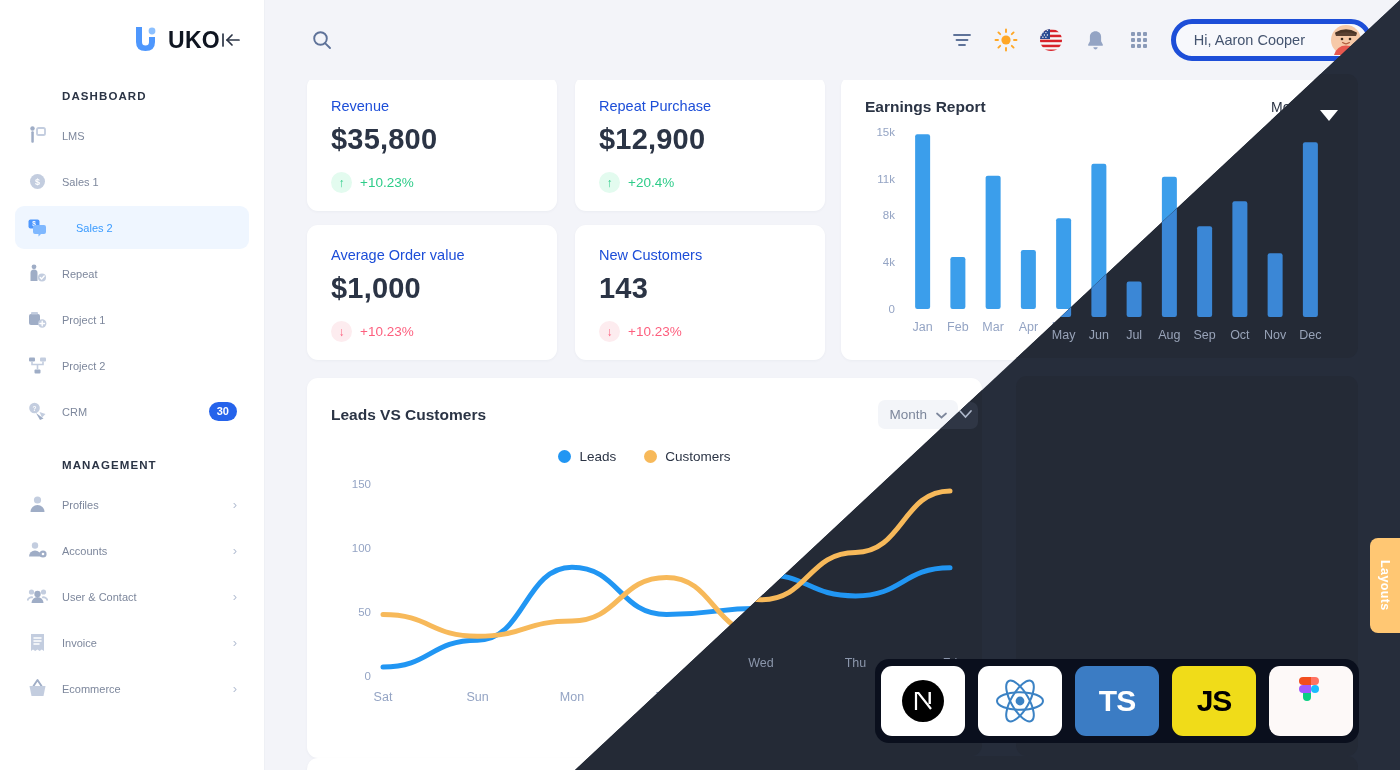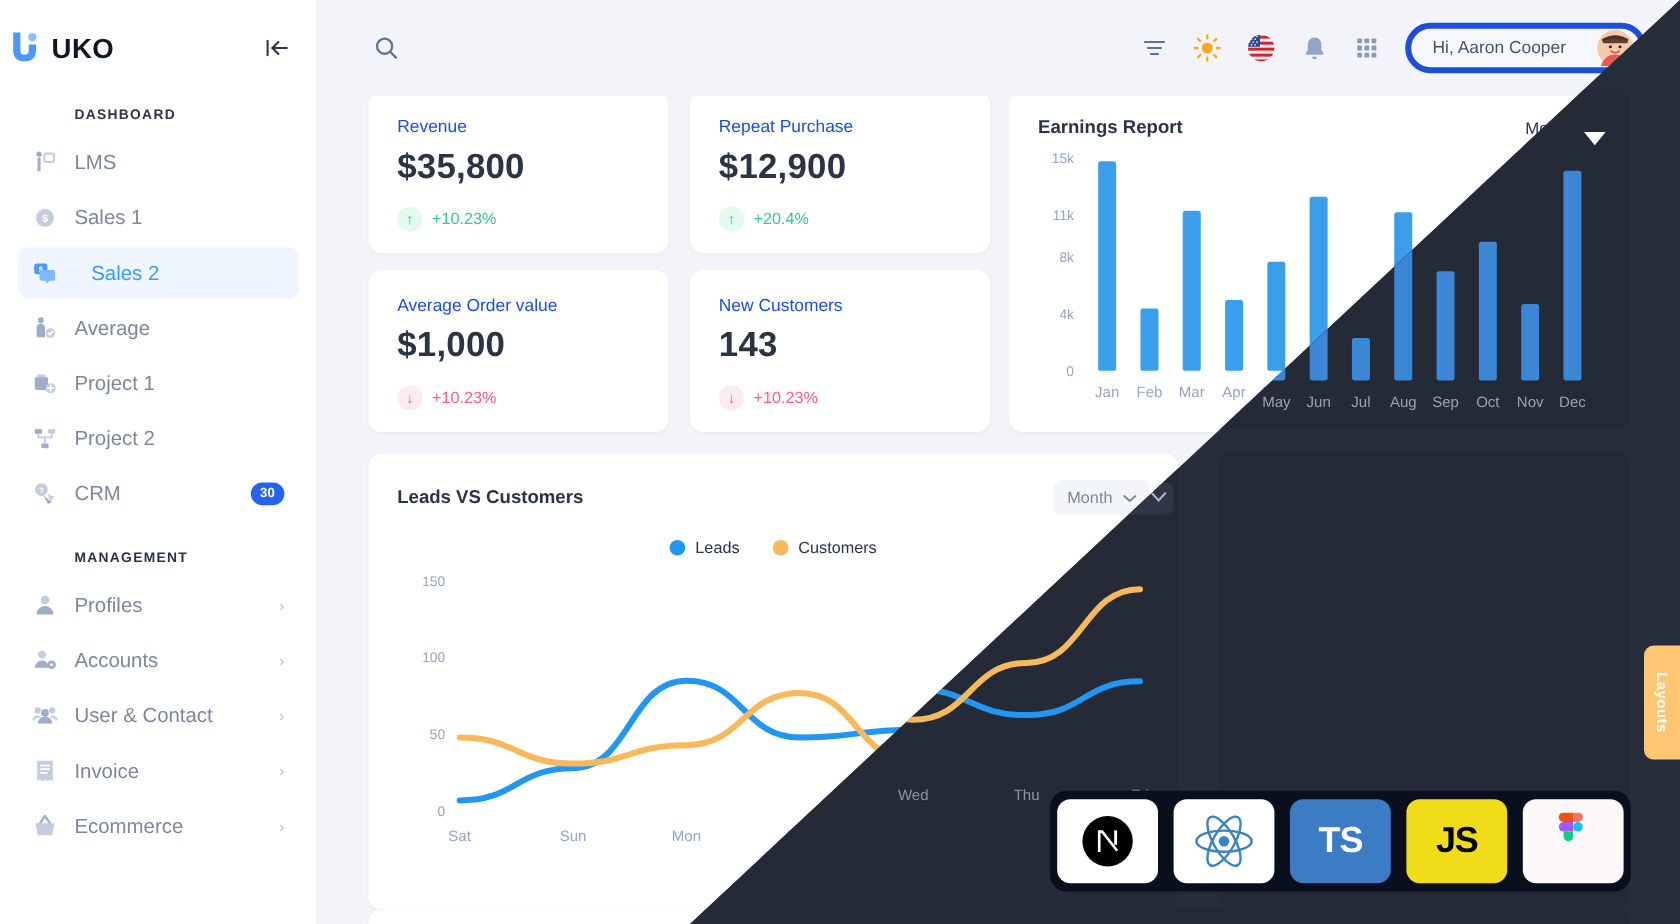--- a/index.html
+++ b/index.html
@@ -12,42 +12,42 @@
   #root { position: relative; width: 1400px; height: 770px; overflow: hidden; }
 
   
   .sidebar {
     position: absolute; left: 0; top: 0; width: 265px; height: 770px;
     background: #ffffff; border-right: 1px solid #eef0f5;
     overflow: hidden;
   }
   .brand-row {
     height: 80px; display: flex; align-items: center;
-    padding: 0 22px 0 8px; justify-content: space-between;
+    padding: 0 22px 0 8px; justify-content: flex-end;
   }
   .brand { display: flex; align-items: center; gap: 9px; }
   .brand-mark { width: 26px; height: 30px; position: relative; }
   .brand-name {
     font-size: 23px; font-weight: 700; color: #0f1521; letter-spacing: .3px;
   }
   .collapse-btn {
     color: #2b3445; display: flex; align-items: center; cursor: pointer;
   }
 
   .nav-section-title {
     font-size: 11.5px; font-weight: 700; letter-spacing: 1.1px;
     color: #2b3445; padding: 0 0 0 26px; margin-top: 10px; margin-bottom: 12px; margin-left: 36px;
   }
   .nav-item {
     display: flex; align-items: center; gap: 14px;
     height: 43px; margin: 0 15px 3px 15px; padding: 0 12px 0 11px;
     border-radius: 9px; cursor: pointer; position: relative;
   }
   .nav-item .ico { width: 22px; height: 22px; flex: 0 0 22px; display:flex; align-items:center; justify-content:center; color:#94a4c4; }
-  .nav-item .lbl { font-size: 17px; color: #7d879c; flex: 1; }
+  .nav-item .lbl { font-size: 11px; color: #7d879c; flex: 1; }
   .nav-item.active { background: #eff6ff; gap: 28px; }
   .nav-item.active .lbl { color: #3a9bff; }
   .nav-item.active .ico { color: #4e97fd; }
   .nav-badge {
     background: #2563eb; color: #fff; font-size: 11px; font-weight: 700;
     border-radius: 10px; padding: 2px 8px; line-height: 1.3;
   }
   .chev { color: #b6c0d4; font-size: 13px; }
 
   
@@ -207,21 +207,21 @@
         </div>
         <div class="nav-item">
           <span class="ico">
             <svg width="21" height="21" viewBox="0 0 21 21">
               <circle cx="7" cy="3.8" r="2.4" fill="#9fadc6"></circle>
               <path d="M3.5 18 L3.5 10 A3.5 3.5 0 0 1 10.5 10 L10.5 18 Z" fill="#9fadc6"></path>
                <circle cx="15" cy="14.5" r="4" fill="#c3cddf"></circle>
               <path d="M13.2 14.5 l1.4 1.4 l2.6 -2.8" stroke="#fff" stroke-width="1.4" fill="none" stroke-linecap="round"></path>
             </svg>
           </span>
-          <span class="lbl">Average</span>
+          <span class="lbl">Repeat</span>
         </div>
         <div class="nav-item">
           <span class="ico">
             <svg width="21" height="21" viewBox="0 0 21 21">
               <rect x="2" y="5" width="11" height="11" rx="2" fill="#9fadc6"></rect>
               <rect x="4" y="3" width="7" height="2.5" rx="1" fill="#c3cddf"></rect>
                <circle cx="15.2" cy="14.5" r="4.2" fill="#c3cddf"></circle>
               <path d="M15.2 12.2 v4.6 M12.9 14.5 h4.6" stroke="#fff" stroke-width="1.4" stroke-linecap="round"></path>
             </svg>
           </span>

